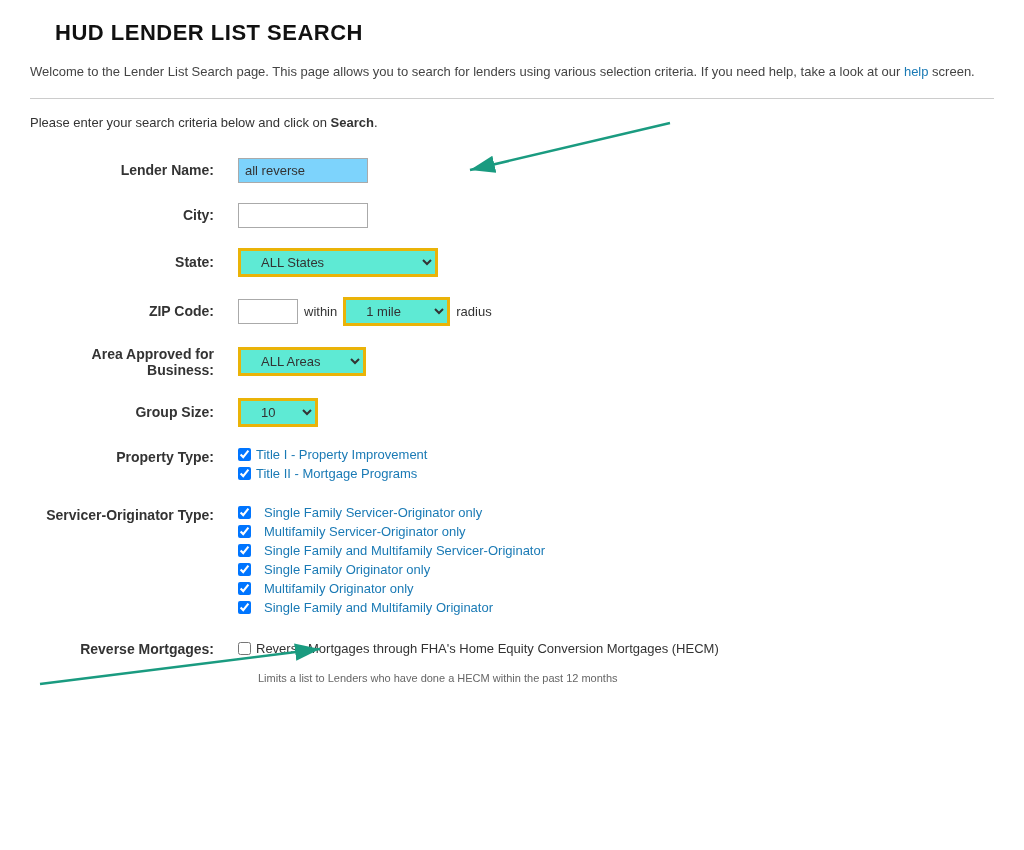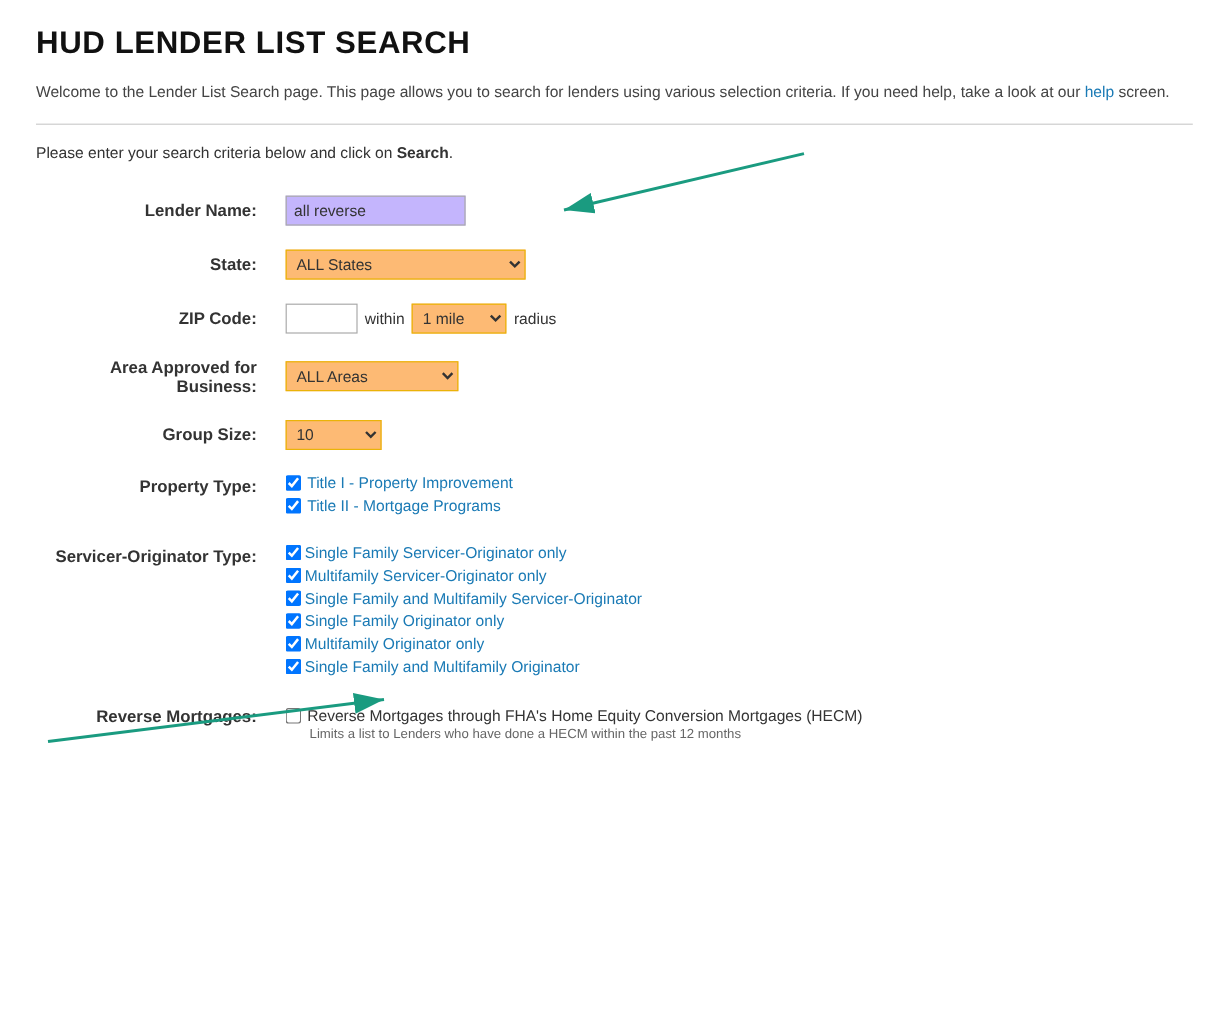--- a/index.html
+++ b/index.html
@@ -6,25 +6,26 @@
     body {
       font-family: Arial, sans-serif;
       font-size: 14px;
       color: #333;
       background: #fff;
       padding: 20px 30px;
       width: 1024px;
       min-height: 850px;
     }
     h1 {
-      font-size: 26px;
+      font-size: 22px;
       font-weight: bold;
       margin-bottom: 16px;
       color: #111;
       letter-spacing: 0.5px;
+      margin-left: 25px;
     }
     .intro {
       font-size: 13px;
       color: #444;
       margin-bottom: 16px;
       line-height: 1.5;
     }
     .intro a {
       color: #1a7ab5;
       text-decoration: none;
@@ -62,29 +63,29 @@
       vertical-align: middle;
     }
     input[type="text"] {
       border: 1px solid #aaa;
       padding: 4px 6px;
       font-size: 13px;
       color: #333;
       outline: none;
     }
     select {
-      border: 1px solid #eab308;
-      padding: 3px 4px;
-      font-size: 13px;
-      color: #333;
-      background: #fdba74;
+      border: 3px solid #eab308;
+      padding: 3px 16px;
+      font-size: 13px;
+      color: #333;
+      background: #5eead4;
     }
     .lender-name-input {
-      width: 150px;
-      background: #c4b5fd;
+      width: 130px;
+      background: #7dd3fc;
     }
     .city-input {
       width: 130px;
     }
     .state-select {
       width: 200px;
     }
     .county-input {
       width: 130px;
     }
@@ -97,55 +98,55 @@
     .zip-input {
       width: 60px;
     }
     .zip-row {
       display: flex;
       align-items: center;
       gap: 6px;
       font-size: 13px;
     }
     .area-select {
-      width: 144px;
+      width: 128px;
     }
     .group-select {
       width: 80px;
     }
     .checkbox-label {
       font-size: 13px;
       color: #1a7ab5;
       display: flex;
       align-items: center;
       gap: 5px;
       margin-bottom: 4px;
     }
     .checkbox-label input[type="checkbox"] {
       margin: 0;
     }
     .checkbox-label-teal {
       font-size: 13px;
       color: #1a7ab5;
       display: flex;
       align-items: center;
-      gap: 3px;
+      gap: 13px;
       margin-bottom: 4px;
     }
     .reverse-mortgage-label {
       font-size: 13px;
       color: #333;
       display: flex;
       align-items: center;
       gap: 5px;
     }
     .reverse-sub {
       font-size: 11px;
       color: #666;
-      margin-top: 2px;
+      margin-top: 16px;
       margin-left: 20px;
     }
     .page-wrapper {
       position: relative;
     }
   </style>
 </head>
 <body>
 
 <div class="page-wrapper">
@@ -176,20 +177,26 @@
   <table class="form-table">
     <tbody>
 
       <tr>
         <td class="label-cell">Lender Name:</td>
         <td class="control-cell">
           <input type="text" class="lender-name-input" value="all reverse" style="">
         </td>
       </tr>
 
+      <tr>
+        <td class="label-cell">City:</td>
+        <td class="control-cell">
+          <input type="text" class="city-input" value="" style="">
+        </td>
+      </tr>
 
       <tr>
         <td class="label-cell">State:</td>
         <td class="control-cell">
           <select class="state-select">
             <option>ALL States</option>
             <option>Alabama</option>
             <option>Alaska</option>
             <option>Arizona</option>
             <option>Arkansas</option>

